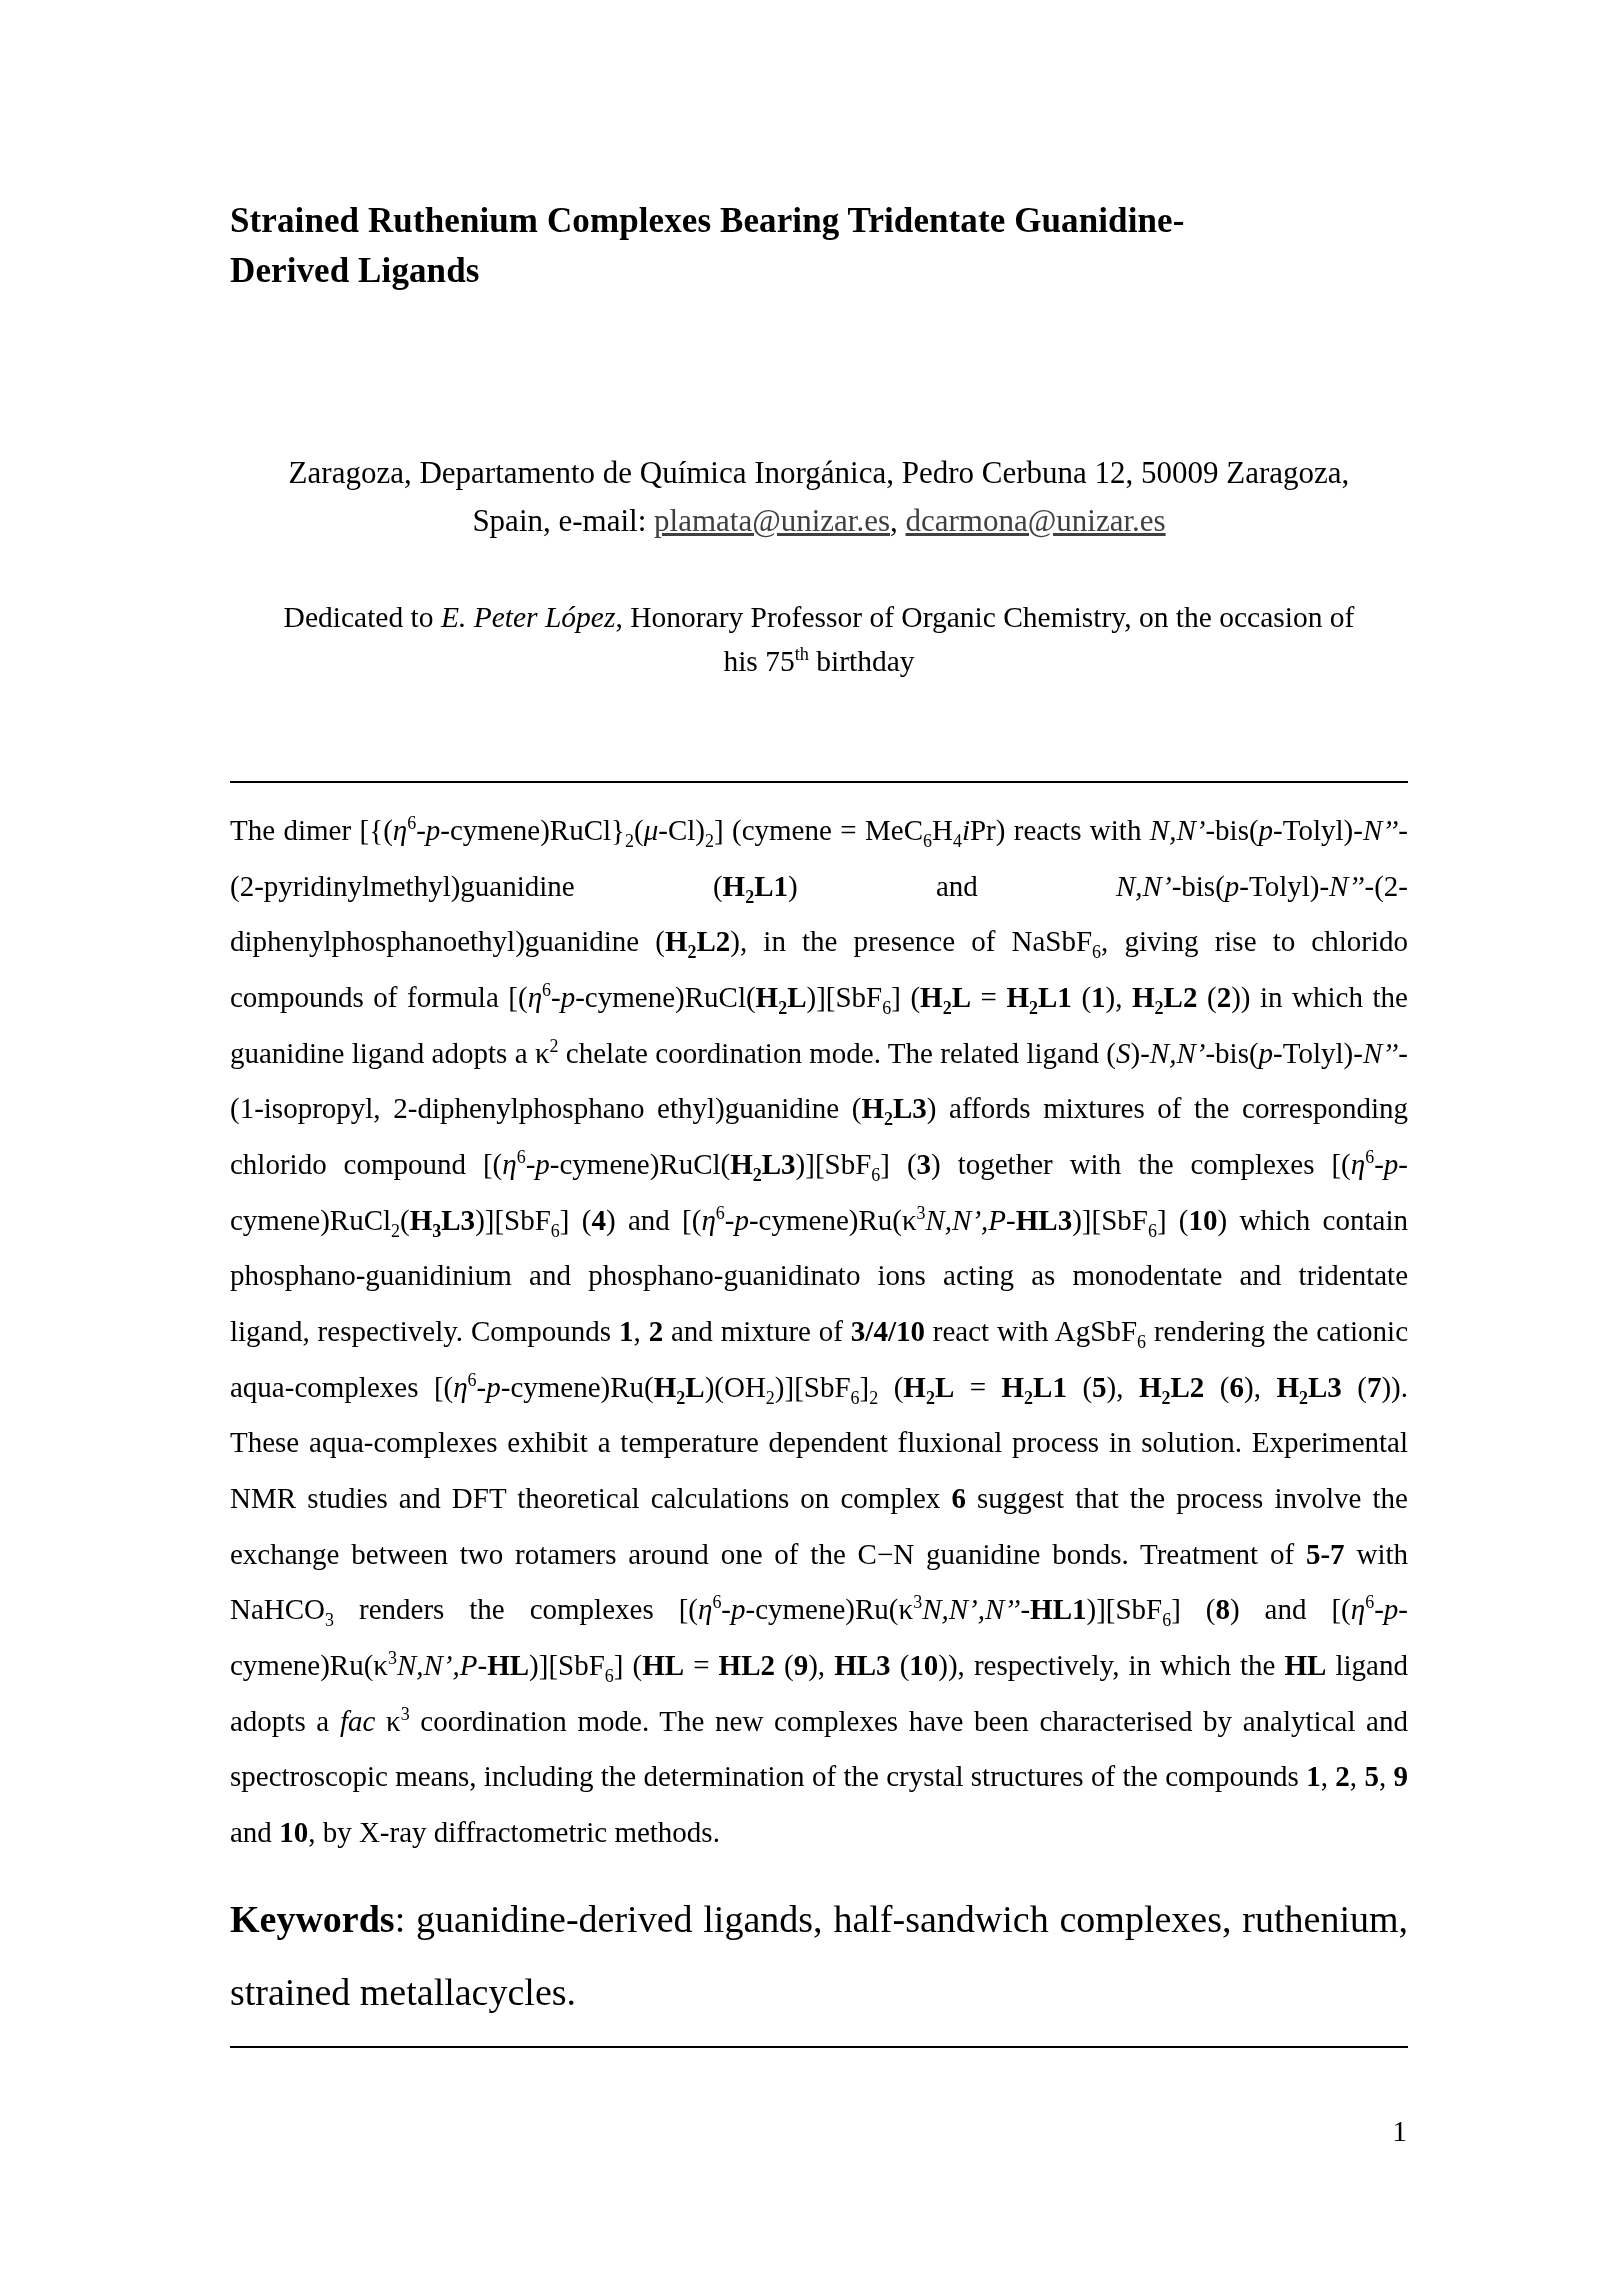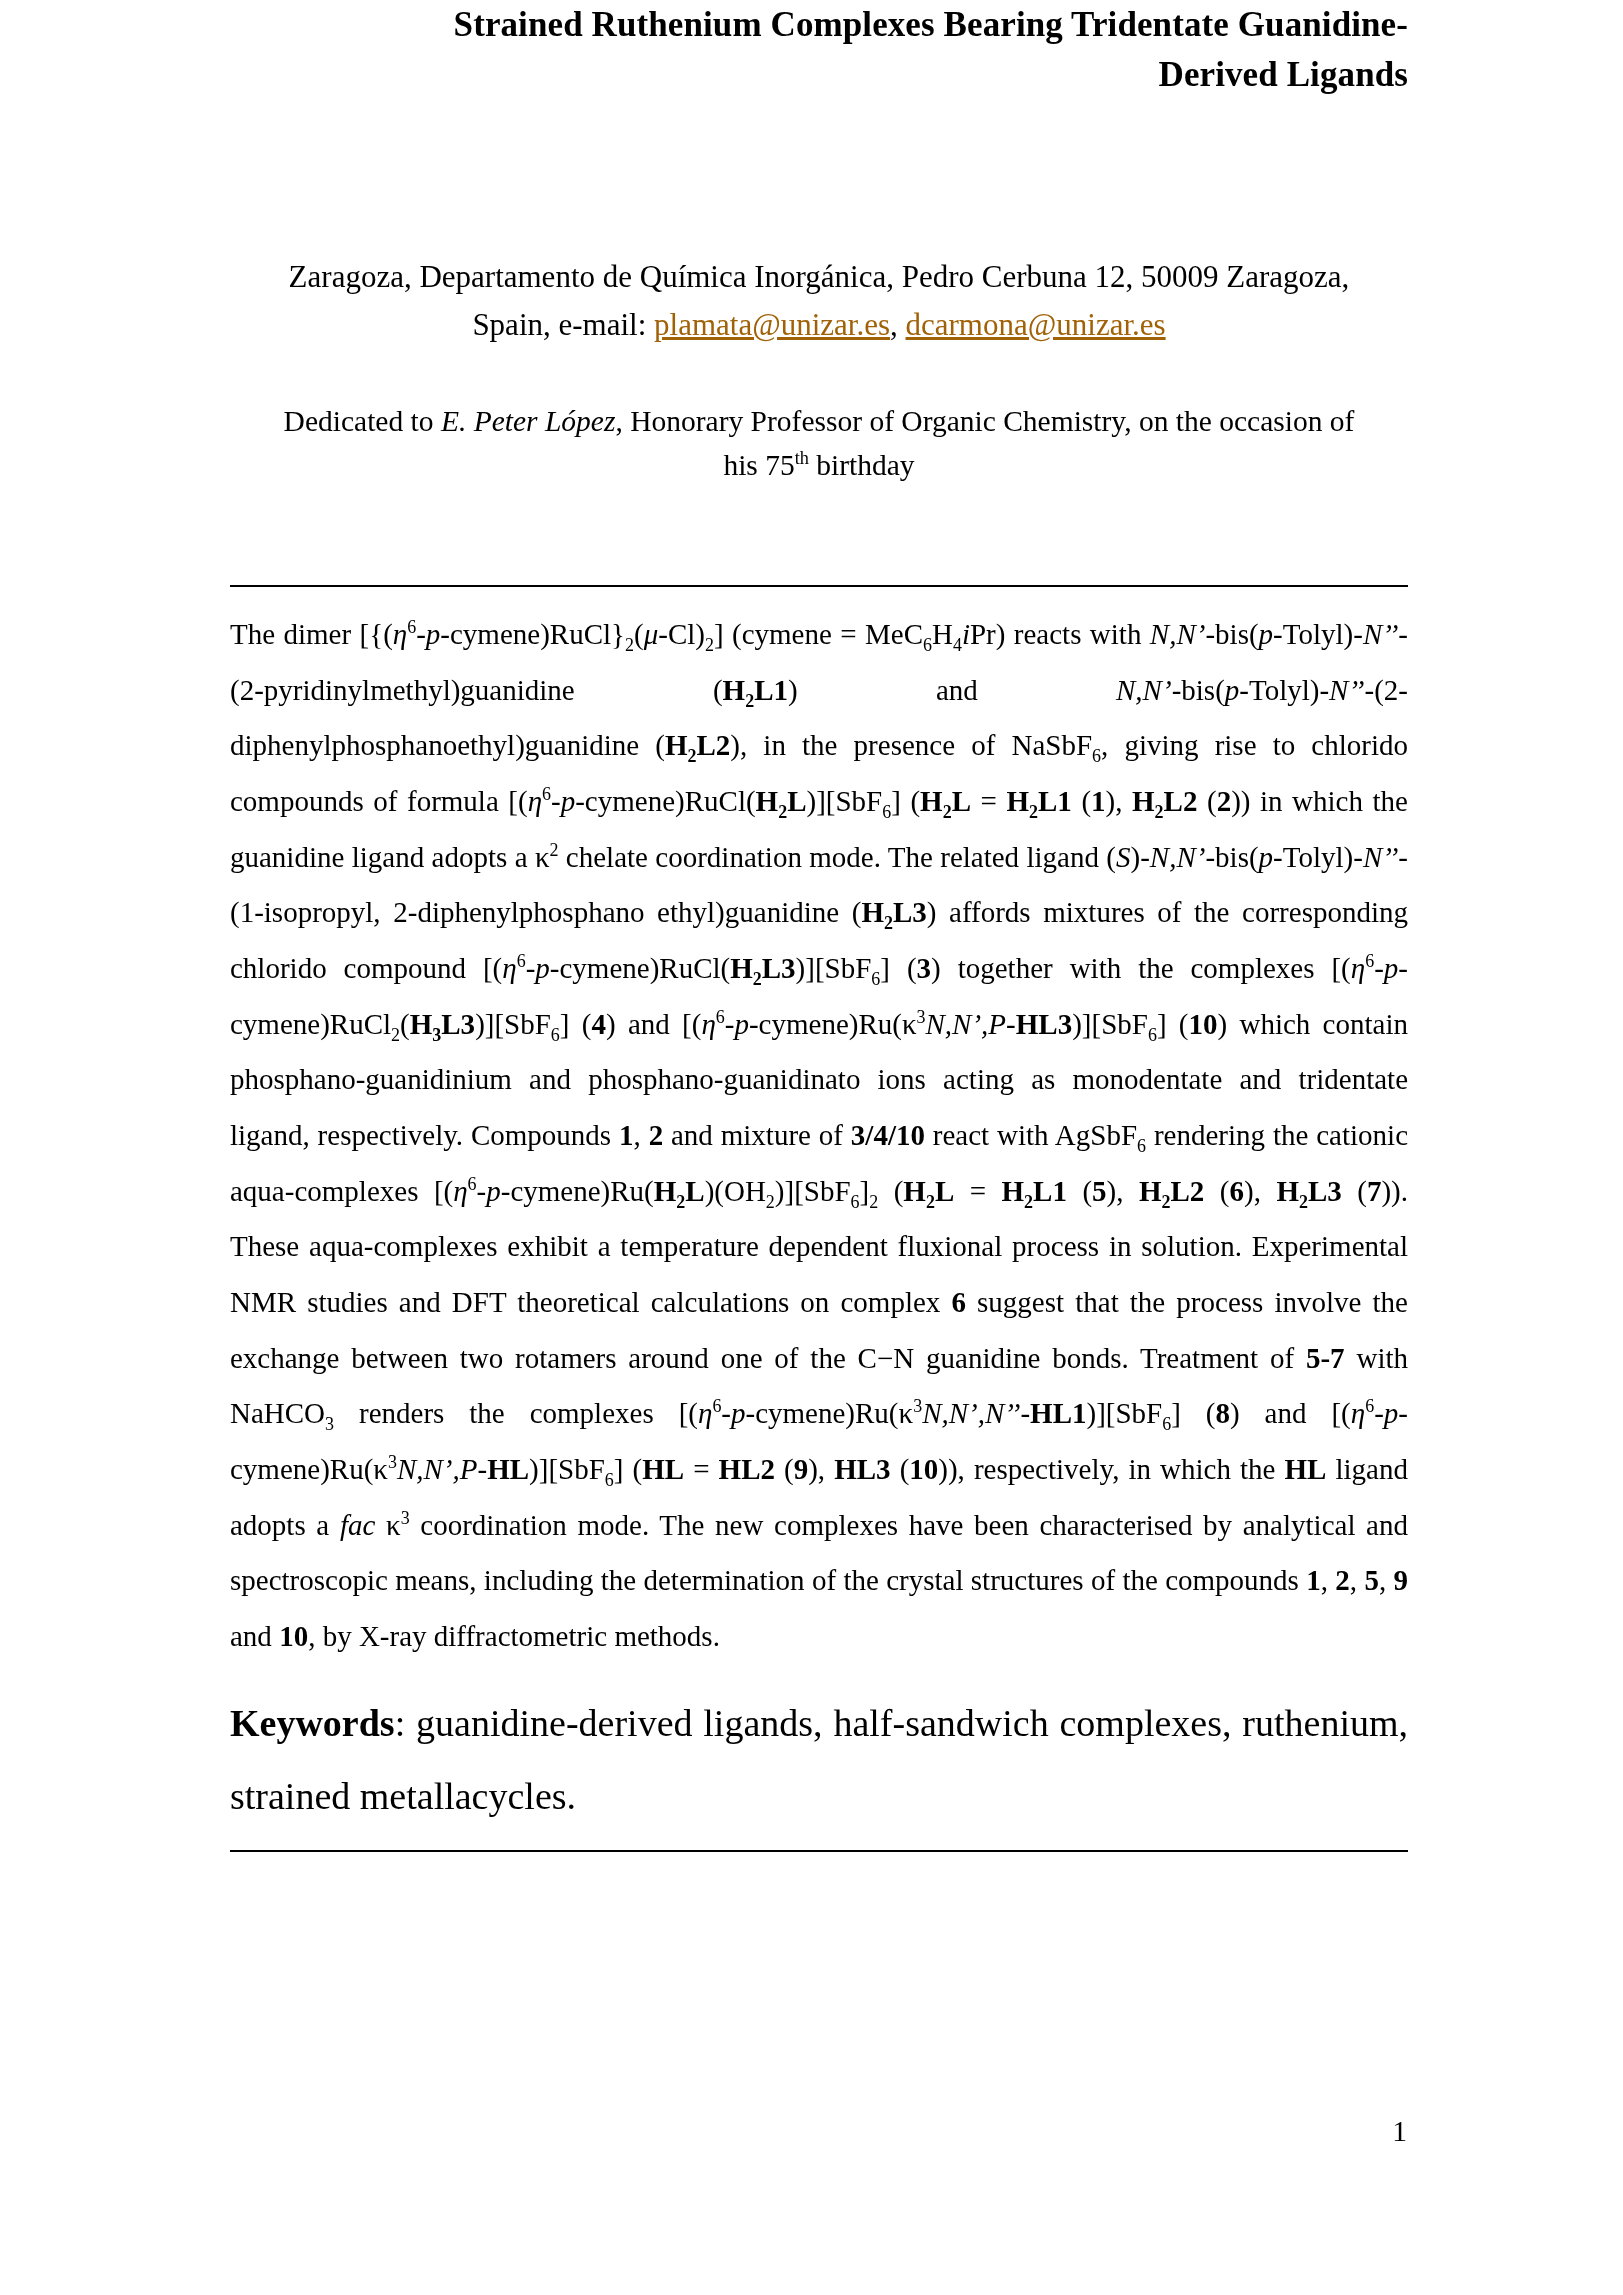--- a/index.html
+++ b/index.html
@@ -28,21 +28,22 @@
     left: 230px;
     top: 0;
     width: 1178px;
   }
 
   
   .title {
     font-size: 35px;
     font-weight: bold;
     line-height: 1.42;
-    text-align: right;
+    text-align: left;
+    margin-top: 196px;
     letter-spacing: 0.1px;
   }
 
   
   .authors {
     font-size: 31px;
     line-height: 1.52;
     text-align: center;
     margin-top: 31px;
     padding: 0 6.5px;
@@ -51,21 +52,21 @@
   
   .affiliation {
     font-size: 31px;
     line-height: 1.55;
     text-align: center;
     margin-top: 27.5px;
     padding: 0 3.9px;
   }
   .affiliation a,
   .maillink {
-    color: #a16207;
+    color: #404040;
     text-decoration: underline;
   }
 
   
   .dedication {
     font-size: 29.5px;
     line-height: 1.48;
     text-align: center;
     margin-top: 51px;
     padding: 0 33px;

